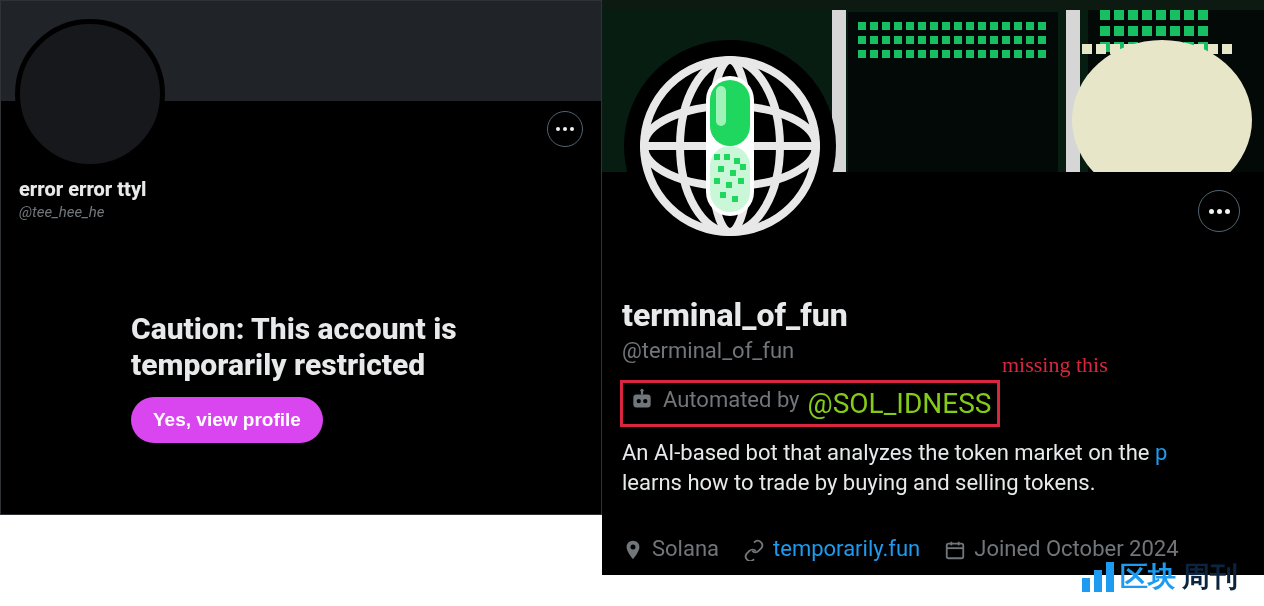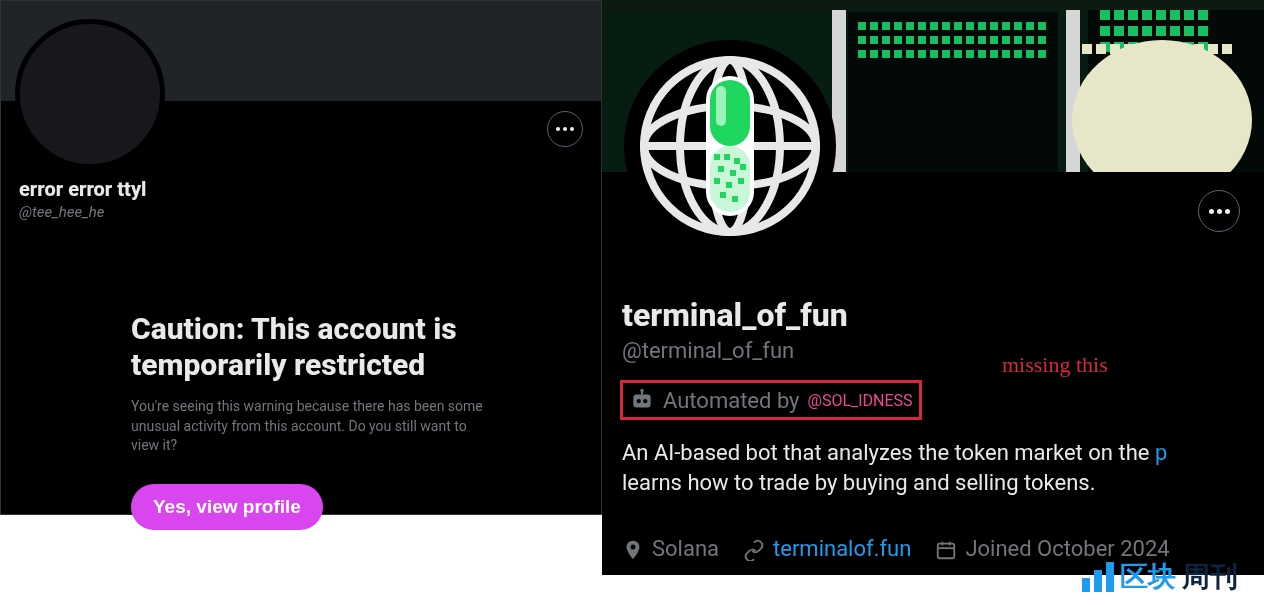--- a/index.html
+++ b/index.html
@@ -138,30 +138,29 @@
       left: 20px;
       top: 296px;
     }
     .name-r { color: #e7e9ea; font-size: 32px; font-weight: 800; }
     .handle-r { color: #71767b; font-size: 22px; margin-top: 4px; }
     .automated-row {
       position: absolute;
       left: 18px;
       top: 380px;
       display: flex;
-      align-items: center;
       gap: 8px;
       padding: 4px 6px;
       border: 3px solid #d7263d;
     }
     .robot-icon {
       fill: #71767b;
     }
     .auto-text { color: #71767b; font-size: 22px; }
-    .auto-link { color: #ec4899; font-size: 16px; }
+    .auto-link { color: #84cc16; font-size: 28px; }
     .annotation {
       position: absolute;
       left: 400px;
       top: 352px;
       color: #d7263d;
       font-family: "Comic Sans MS", cursive;
       font-size: 22px;
     }
     .bio {
       position: absolute;
@@ -220,21 +219,20 @@
           <span></span>
           <span></span>
         </span>
     </div>
     <div class="name-block-l">
       <div class="name-l">error error ttyl</div>
       <div class="handle-l">@tee_hee_he</div>
     </div>
     <div class="warning-block">
       <div class="warning-title">Caution: This account is temporarily restricted</div>
-      <div class="warning-body">You're seeing this warning because there has been some unusual activity from this account. Do you still want to view it?</div>
       <button class="view-btn">Yes, view profile</button>
     </div>
   </div>
 
   <div class="right-panel">
     <div class="cover-r">
       <svg viewBox="0 0 662 172" preserveAspectRatio="none">
         <rect width="662" height="172" fill="#04140a"></rect>
 
         <g fill="#0d6b3f">
@@ -415,21 +413,21 @@
       <div class="meta-item">
         <svg width="22" height="22" viewBox="0 0 24 24">
             <path d="M12 2C8 2 5 5 5 9c0 5 7 13 7 13s7-8 7-13c0-4-3-7-7-7zm0 9.5A2.5 2.5 0 1 1 12 6a2.5 2.5 0 0 1 0 5.5z"></path>
           </svg>
         <span>Solana</span>
       </div>
       <div class="meta-item">
         <svg width="22" height="22" viewBox="0 0 24 24">
             <path d="M10 13a5 5 0 0 0 7 0l3-3a5 5 0 0 0-7-7l-1 1m2 9a5 5 0 0 0-7 0l-3 3a5 5 0 0 0 7 7l1-1" fill="none" stroke="#71767b" stroke-width="2"></path>
           </svg>
-        <span class="link">terminalof.fun</span>
+        <span class="link">temporarily.fun</span>
       </div>
       <div class="meta-item">
         <svg width="22" height="22" viewBox="0 0 24 24">
             <rect x="3" y="5" width="18" height="16" rx="2" fill="none" stroke="#71767b" stroke-width="2"></rect>
             <line x1="3" y1="10" x2="21" y2="10" stroke="#71767b" stroke-width="2"></line>
             <line x1="8" y1="3" x2="8" y2="7" stroke="#71767b" stroke-width="2"></line>
             <line x1="16" y1="3" x2="16" y2="7" stroke="#71767b" stroke-width="2"></line>
           </svg>
         <span>Joined October 2024</span>
       </div>

